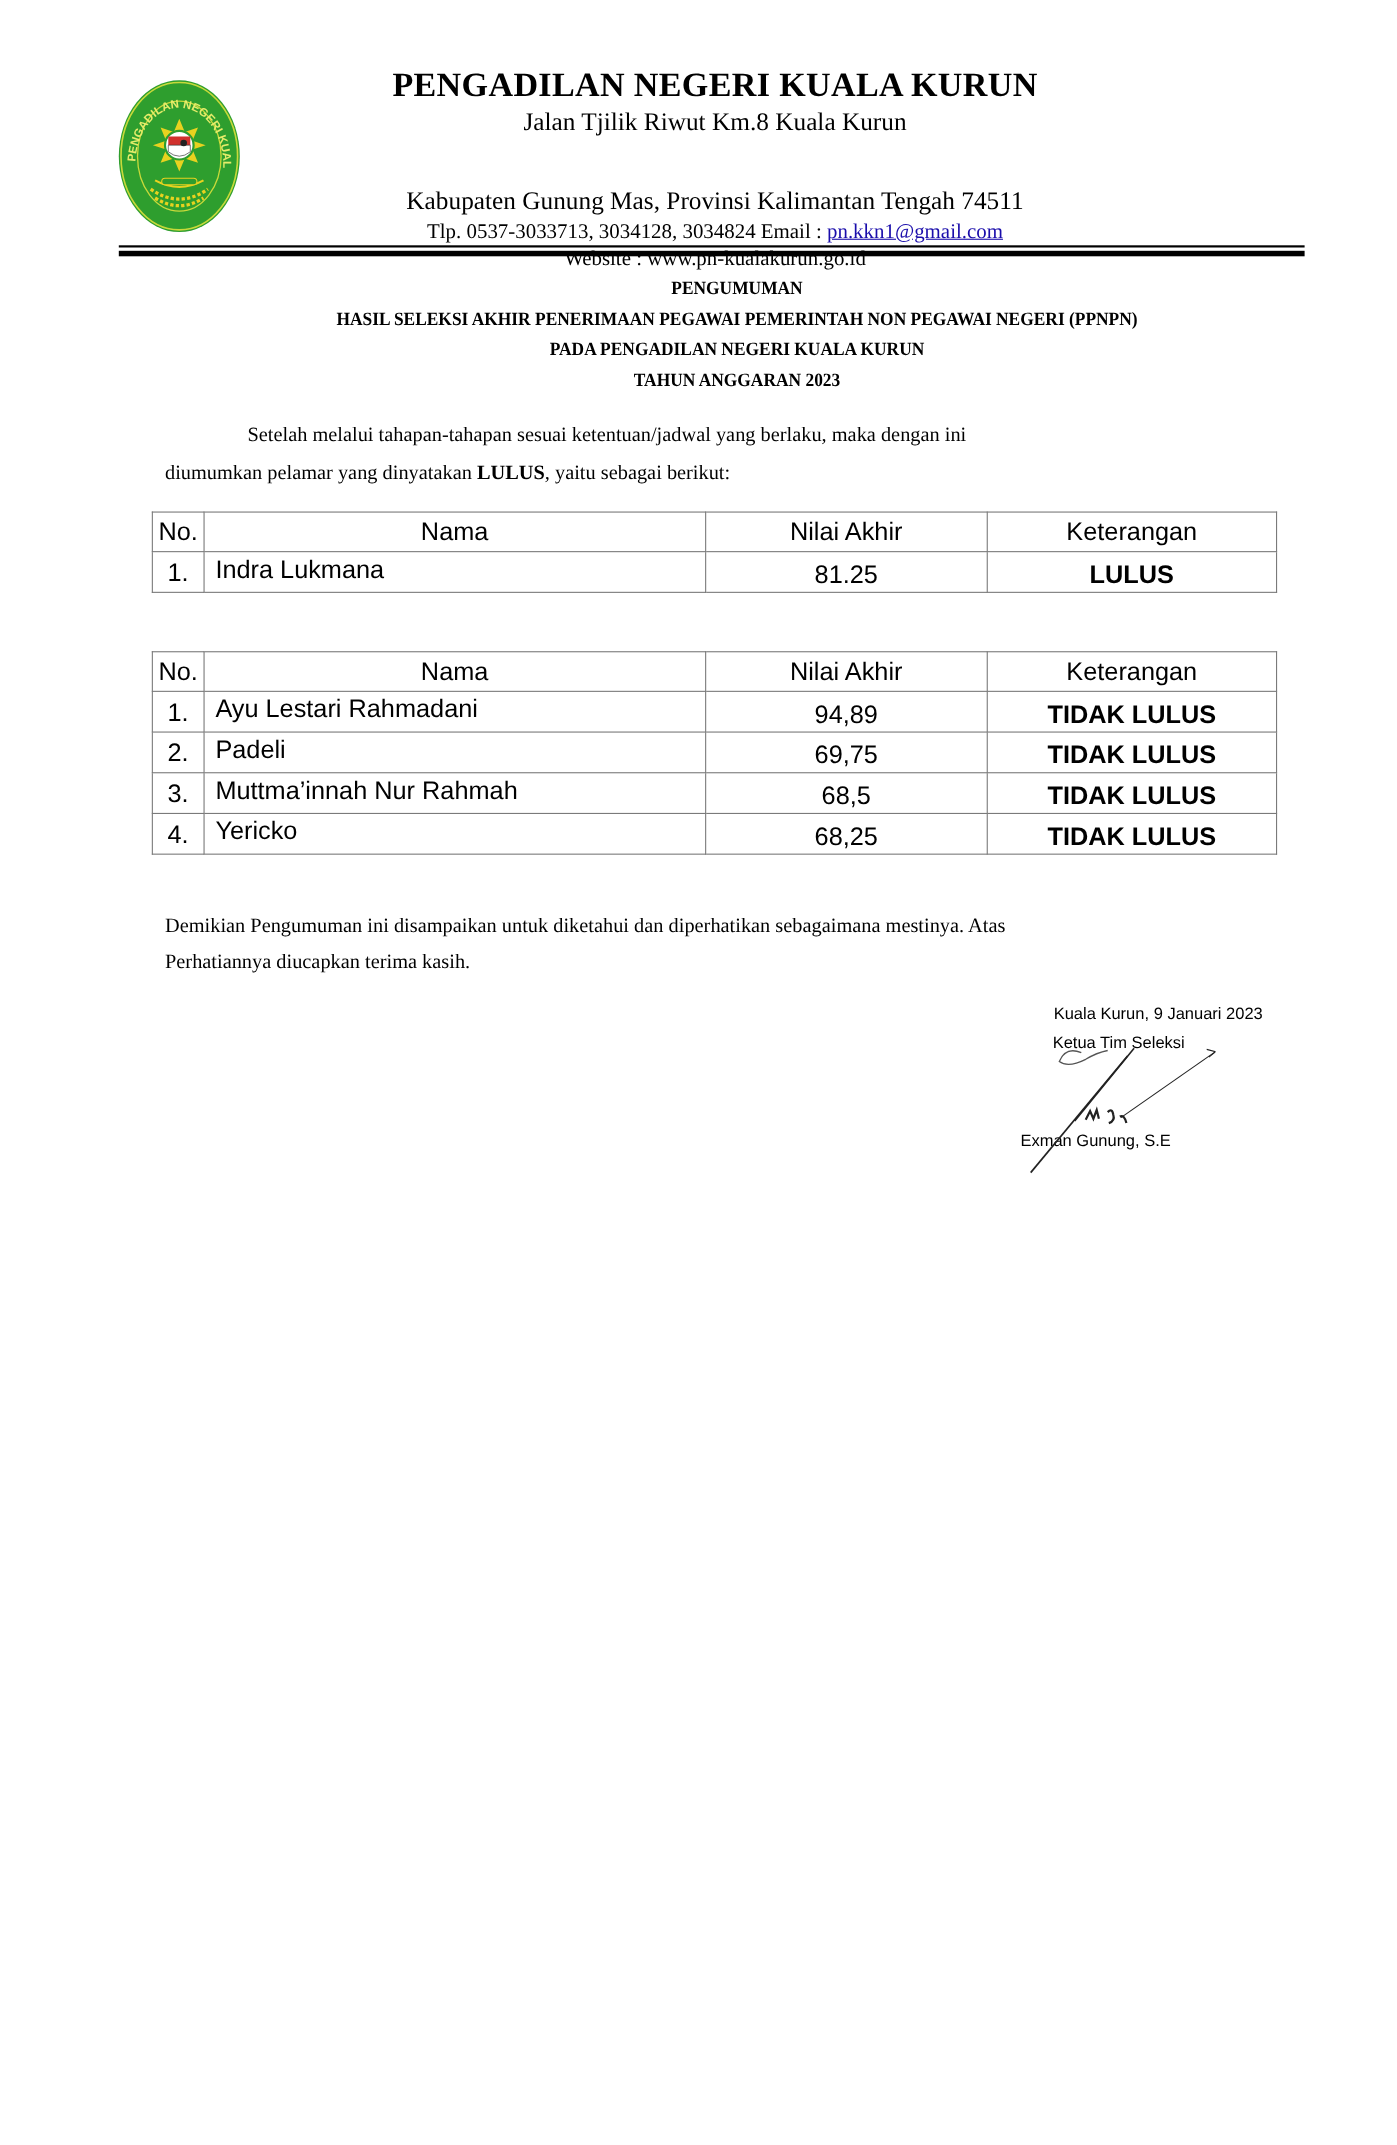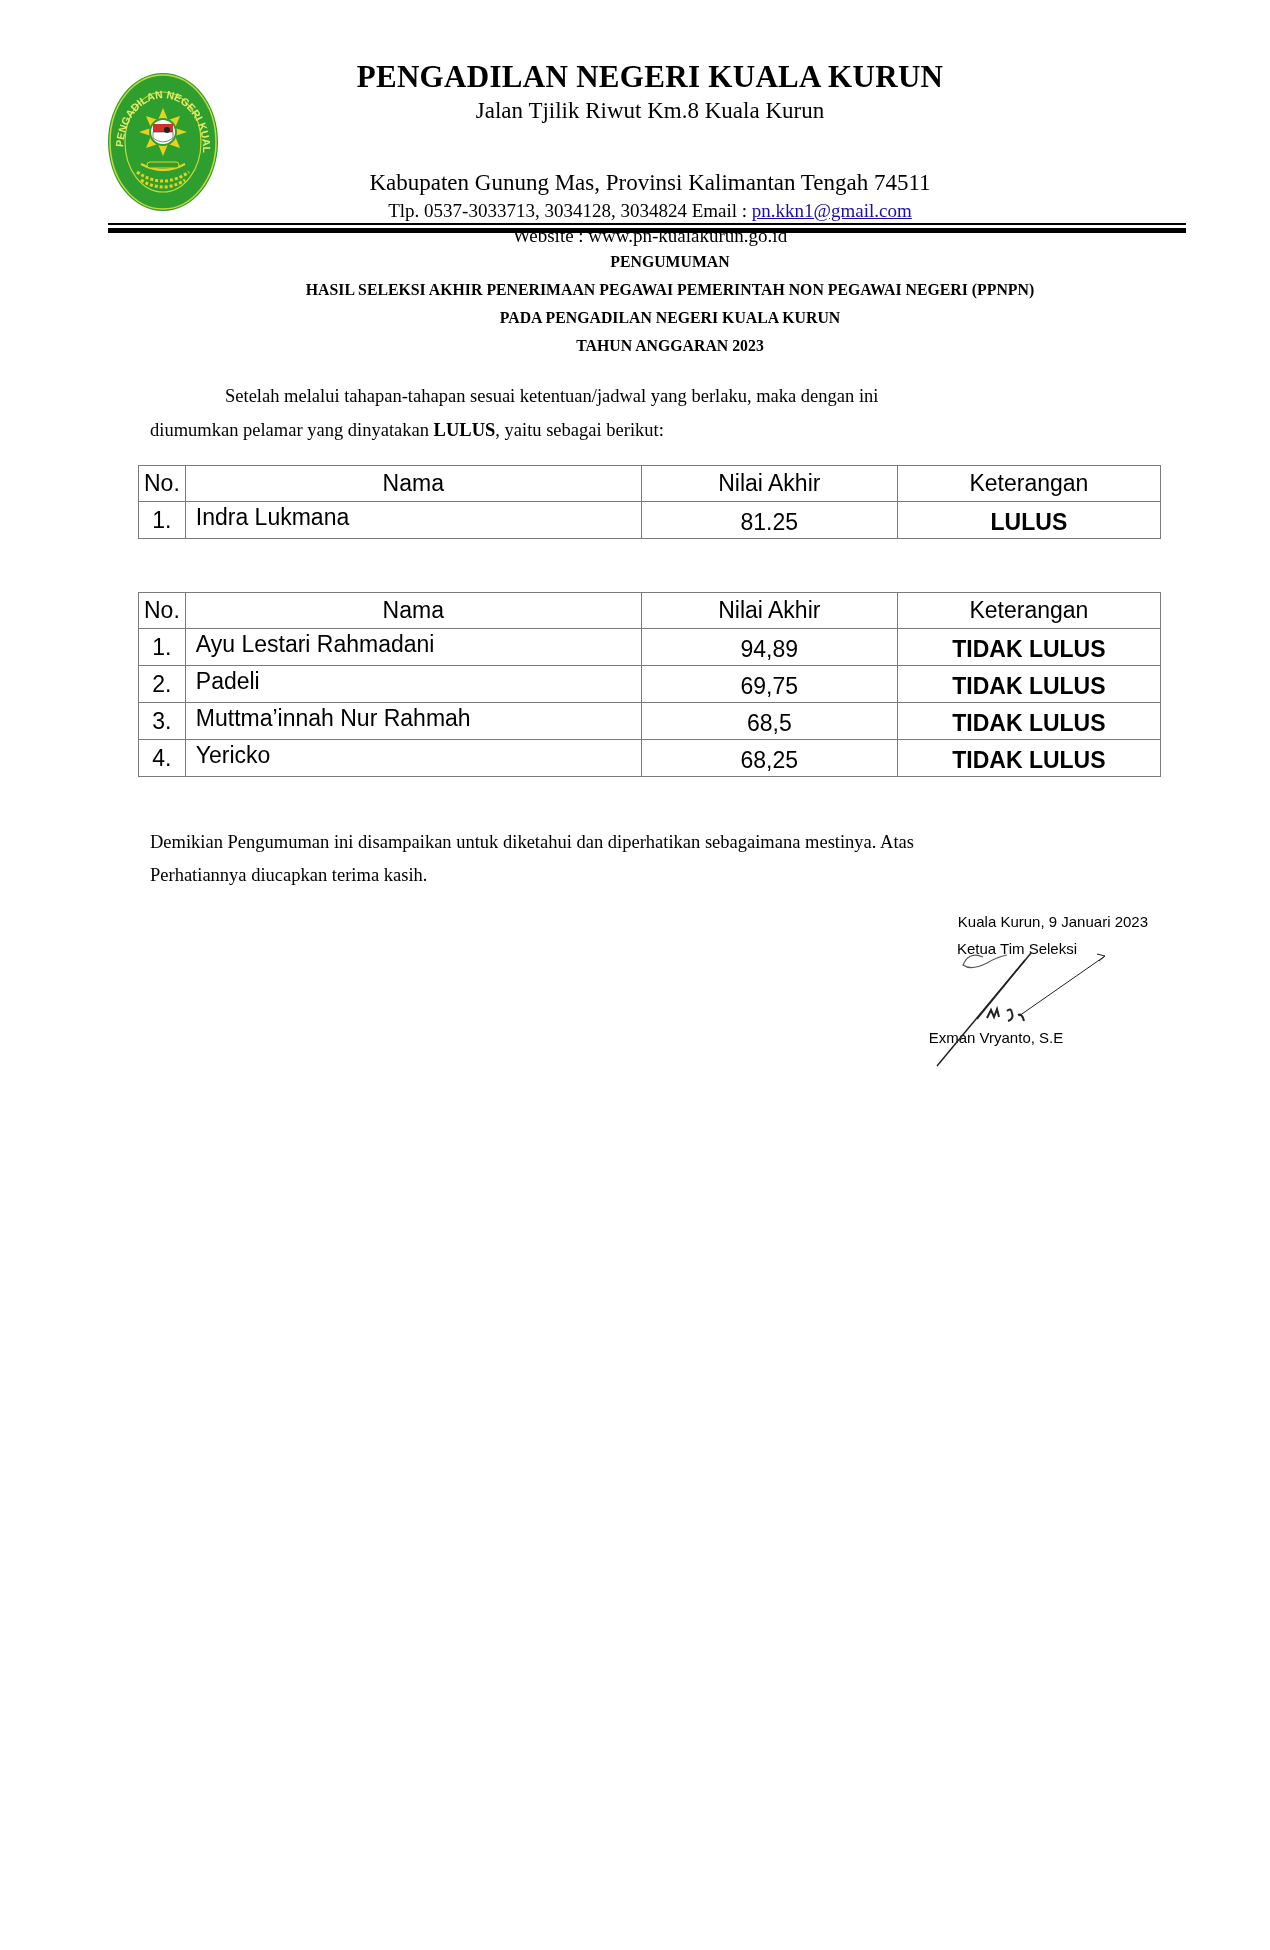--- a/index.html
+++ b/index.html
@@ -157,21 +157,21 @@
   </table>
 
   <div class="closing body-text">
     <div>Demikian Pengumuman ini disampaikan untuk diketahui dan diperhatikan sebagaimana mestinya. Atas</div>
     <div>Perhatiannya diucapkan terima kasih.</div>
   </div>
 
   <div class="sign">
     <div class="city-date">Kuala Kurun, 9 Januari 2023</div>
     <div class="role">Ketua Tim Seleksi</div>
-    <div class="signer">Exman Vryanto, S.E</div>
+    <div class="signer">Exman Gunung, S.E</div>
   </div>
   <svg class="signature" viewBox="0 0 180 130">
     <path d="M12 126 L 100 20" stroke="#222" stroke-width="1.5" fill="none"></path>
     <path d="M52 79 L 106 13" stroke="#222" stroke-width="1.5" fill="none"></path>
     <path d="M58 17 q-14 -6 -20 8 q8 6 24 -2 q10 -6 20 -8" stroke="#555" stroke-width="1.2" fill="none"></path>
     <path d="M62 78 l4 -8 l3 7 l3 -8 l2 8 m8 -6 q4 -4 5 2 q2 6 -4 8 m10 -6 q4 -2 6 6" stroke="#222" stroke-width="2" fill="none"></path>
     <path d="M94 76 L 180 16" stroke="#222" stroke-width="1" fill="none"></path>
     <path d="M172 14 l 8 2 l -6 5" stroke="#222" stroke-width="1" fill="none"></path>
   </svg>
 

